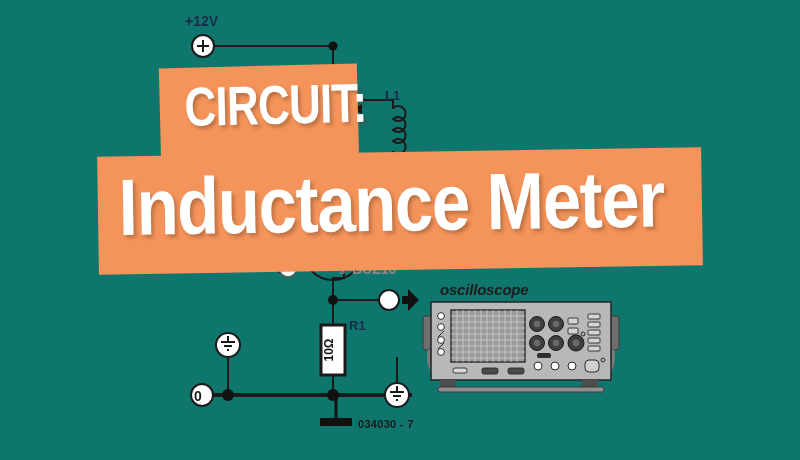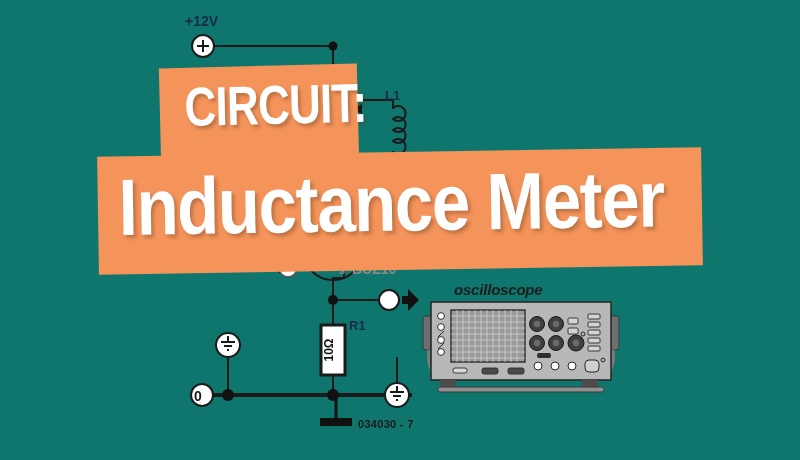--- a/index.html
+++ b/index.html
@@ -26,21 +26,21 @@
   
   #scope-wrap {
     position: absolute;
     left: 420px;
     top: 280px;
     width: 205px;
     height: 120px;
   }
   .scope-label {
     position: absolute;
-    left: 34px;
+    left: 20px;
     top: 1px;
     font-family: "Liberation Sans", sans-serif;
     font-style: italic;
     font-weight: bold;
     font-size: 15px;
     letter-spacing: -0.2px;
     color: #1c1c1c;
     white-space: nowrap;
   }
 

